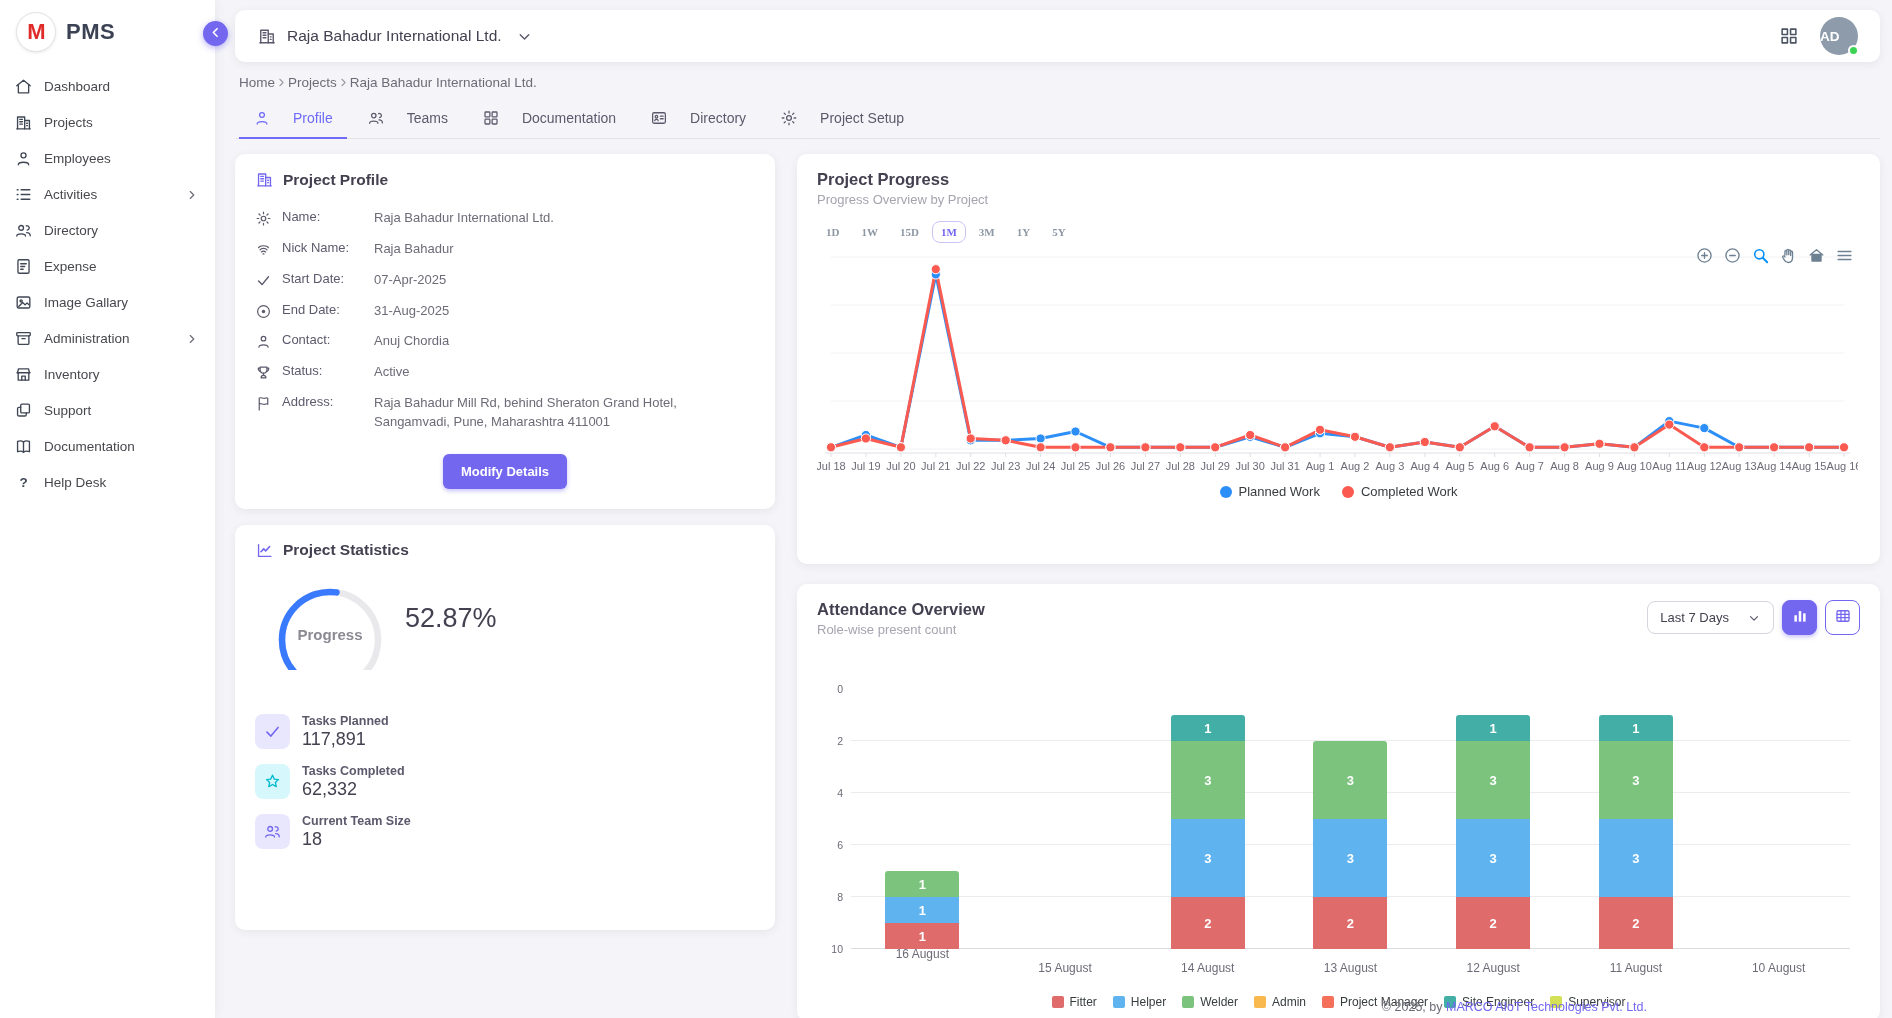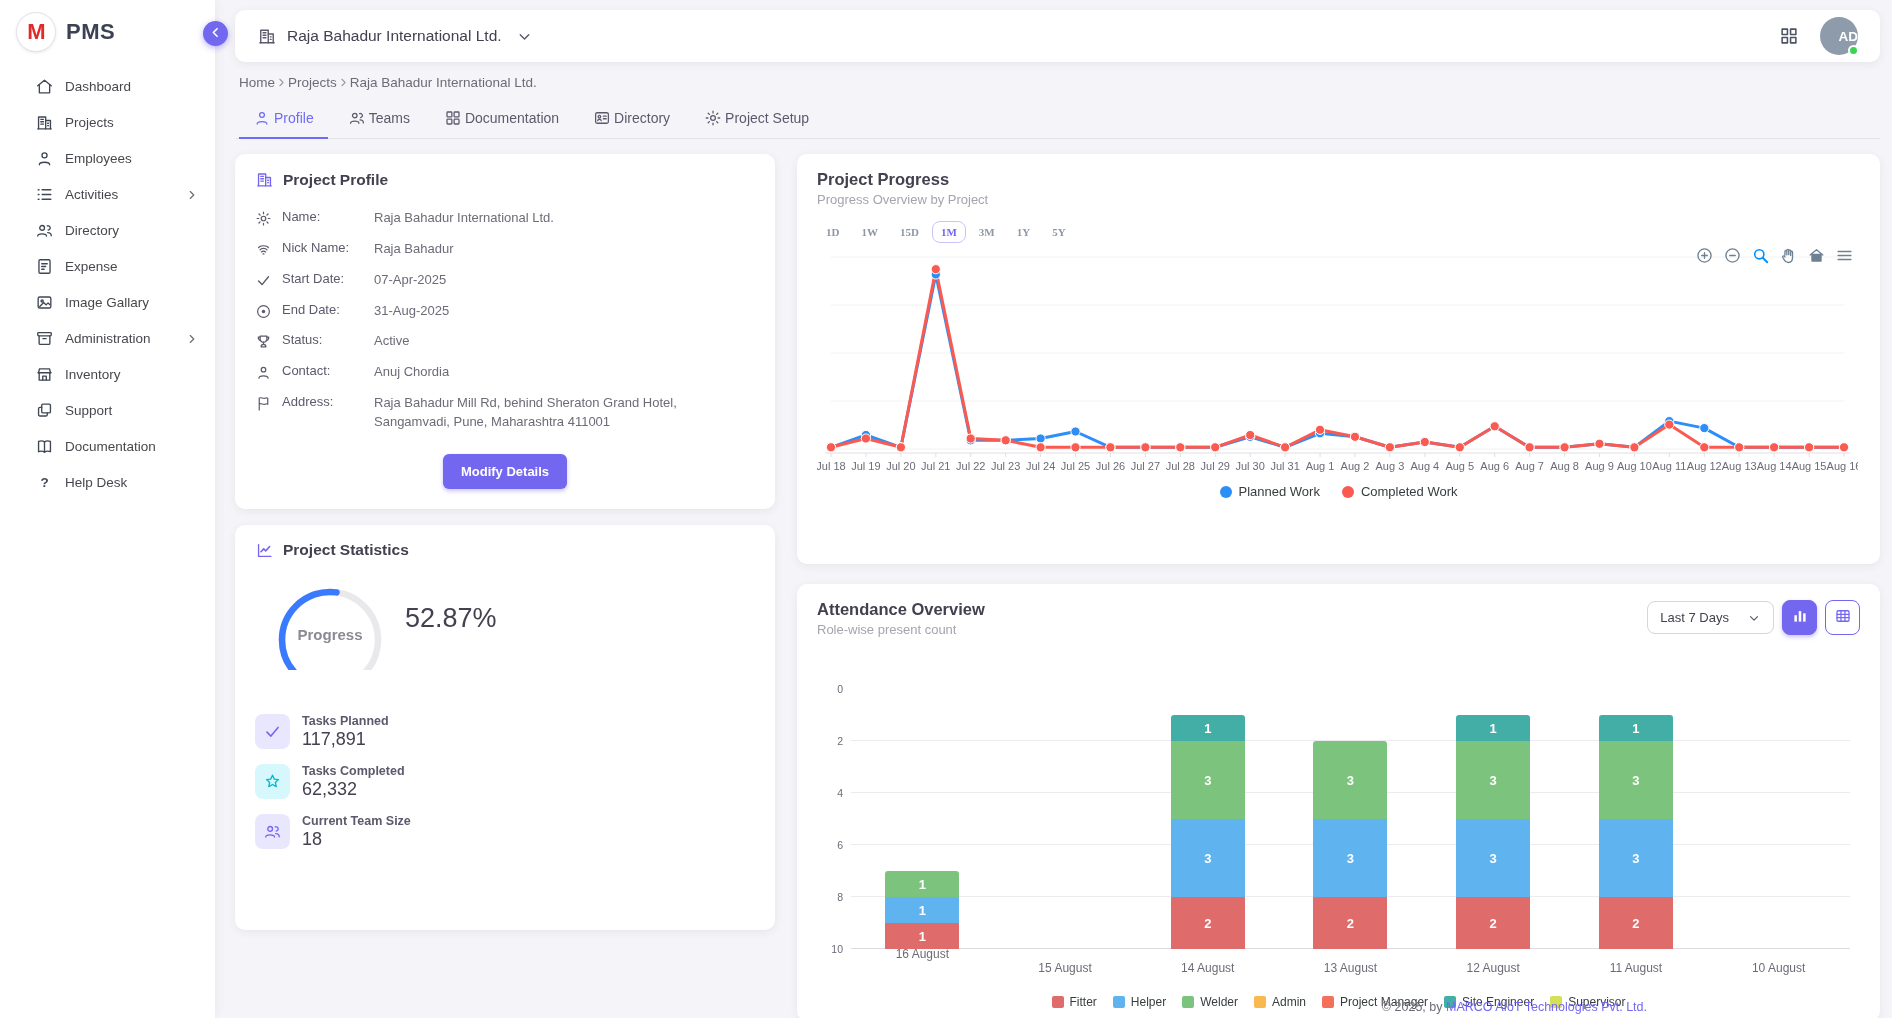--- a/index.html
+++ b/index.html
@@ -15,21 +15,21 @@
     width:215px; background:#fff; height:100%; flex:0 0 215px;
     box-shadow:0 0 10px rgba(47,43,61,.08); position:relative; z-index:2;
   }
   .logo-row { display:flex; align-items:center; gap:10px; padding:12px 14px 10px 16px; cursor:pointer; }
   .logo-circle {
     width:40px; height:40px; border-radius:50%; background:#fff; border:1px solid #e3e3e6;
     display:flex; align-items:center; justify-content:center; box-shadow:0 1px 3px rgba(47,43,61,.1);
   }
   .logo-m { color:#e02b2b; font-weight:bold; font-size:22px; letter-spacing:-1px; }
   .logo-text { font-size:22px; font-weight:bold; color:#3b4253; letter-spacing:.5px; }
-  .nav { padding:8px 6px 0 21px; }
+  .nav { padding:8px 6px 0 0; }
   .nav-item {
     display:flex; align-items:center; gap:11px; padding:7px 10px 7px 14px; border-radius:6px;
     color:#4b4f5c; cursor:pointer; margin-bottom:3px;
   }
   .nav-icon { width:19px; height:19px; color:#3f4654; flex:0 0 19px; display:flex; }
   .nav-icon svg { width:19px; height:19px; }
   .nav-label { font-size:13.5px; color:#47484d; }
   .nav-chev { margin-left:auto; width:14px; height:14px; color:#6d6b77; display:flex; }
   .nav-chev svg { width:14px; height:14px; }
 
@@ -49,31 +49,31 @@
   .company-wrap { display:flex; align-items:center; gap:10px; cursor:pointer; }
   .company-icon { width:20px; height:20px; color:#5d596c; display:flex; }
   .company-icon svg { width:20px; height:20px; }
   .company-name { font-size:15.5px; font-weight:500; color:#444050; }
   .company-chev { width:17px; height:17px; color:#5d596c; display:flex; margin-left:4px; }
   .company-chev svg { width:17px; height:17px; }
   .topbar-right { margin-left:auto; display:flex; align-items:center; gap:20px; }
   .apps-icon { width:22px; height:22px; color:#4b5563; cursor:pointer; display:flex; }
   .apps-icon svg { width:22px; height:22px; }
   .avatar { position:relative; width:38px; height:38px; border-radius:50%; background:#8d9bab;
-    color:#fff; font-weight:bold; font-size:13.5px; display:flex; align-items:center; justify-content:flex-end; cursor:pointer; }
+    color:#fff; font-weight:bold; font-size:13.5px; display:flex; align-items:center; justify-content:flex-start; cursor:pointer; }
   .online-dot { position:absolute; right:-1px; bottom:-1px; width:11px; height:11px; border-radius:50%;
     background:#3bd354; border:2px solid #fff; }
 
   .breadcrumb { display:flex; align-items:center; padding:13px 4px 10px 4px; font-size:13.5px; color:#6d6b77; }
   .crumb { cursor:pointer; }
   .crumb-sep { width:13px; height:13px; color:#9c9aa5; display:flex; }
   .crumb-sep svg { width:13px; height:13px; }
 
   .tabs { display:flex; gap:6px; border-bottom:1px solid #e4e4e8; padding:0 4px; }
-  .tab { display:flex; align-items:center; gap:3px; padding:9px 14px 10px 14px; font-size:14px;
+  .tab { display:flex; align-items:center; gap:22px; padding:9px 14px 10px 14px; font-size:14px;
     color:#5d596c; cursor:pointer; border-bottom:2.5px solid transparent; margin-bottom:-1px; }
   .tab .t-icon { width:18px; height:18px; display:flex; }
   .tab .t-icon svg { width:18px; height:18px; }
   .tab.active { color:#6f6af8; border-bottom-color:#6f6af8; }
 
   .content { display:flex; gap:22px; padding-top:15px; }
   .col-left { width:540px; flex:0 0 540px; display:flex; flex-direction:column; gap:16px; }
   .col-right { flex:1; display:flex; flex-direction:column; gap:20px; }
 
   
@@ -466,39 +466,39 @@
                     <circle cx="12" cy="12" r="8.3"></circle>
                     <circle cx="12" cy="12" r="2.4" fill="currentColor" stroke="none"></circle>
                   </svg>
                 </span>
      <span class="pf-label">End Date:</span>
      <span class="pf-value">31-Aug-2025</span>
    </div>
               <div class="pf-row">
      <span class="pf-icon">
                   <svg viewBox="0 0 24 24" fill="none" stroke="currentColor" stroke-width="1.7" stroke-linecap="round" stroke-linejoin="round">
+                    <circle cx="12" cy="8" r="3.2"></circle>
+                    <path d="M5.5 20 C5.5 15.6 18.5 15.6 18.5 20"></path>
+                  </svg>
+                </span>
+     <span class="pf-label">Contact:</span>
+     <span class="pf-value">Anuj Chordia</span>
+   </div>
+              <div class="pf-row">
+     <span class="pf-icon">
+                  <svg viewBox="0 0 24 24" fill="none" stroke="currentColor" stroke-width="1.7" stroke-linecap="round" stroke-linejoin="round">
                     <path d="M7.2 4.5 H16.8 V8.2 C16.8 11 14.8 13 12 13 C9.2 13 7.2 11 7.2 8.2 Z"></path>
                     <path d="M7.2 5.8 H4.6 C4.6 9 6 10.4 8 10.6"></path>
                     <path d="M16.8 5.8 H19.4 C19.4 9 18 10.4 16 10.6"></path>
                     <path d="M12 13 V16"></path>
                     <path d="M8.6 19.5 H15.4 C15.4 17.5 14 16 12 16 C10 16 8.6 17.5 8.6 19.5 Z"></path>
                   </svg>
                 </span>
      <span class="pf-label">Status:</span>
      <span class="pf-value">Active</span>
-   </div>
-              <div class="pf-row">
-     <span class="pf-icon">
-                  <svg viewBox="0 0 24 24" fill="none" stroke="currentColor" stroke-width="1.7" stroke-linecap="round" stroke-linejoin="round">
-                    <circle cx="12" cy="8" r="3.2"></circle>
-                    <path d="M5.5 20 C5.5 15.6 18.5 15.6 18.5 20"></path>
-                  </svg>
-                </span>
-     <span class="pf-label">Contact:</span>
-     <span class="pf-value">Anuj Chordia</span>
    </div>
               <div class="pf-row">
      <span class="pf-icon">
                   <svg viewBox="0 0 24 24" fill="none" stroke="currentColor" stroke-width="1.7" stroke-linecap="round" stroke-linejoin="round">
                     <path d="M6 21 V4.2 C9 2.8 11 5.6 14 4.6 C16 3.9 17 4.1 18 4.6 V13 C17 12.5 16 12.3 14 13 C11 14 9 11.2 6 12.6"></path>
                   </svg>
                 </span>
      <span class="pf-label">Address:</span>
      <span class="pf-value">Raja Bahadur Mill Rd, behind Sheraton Grand Hotel, Sangamvadi, Pune, Maharashtra 411001</span>
    </div>

